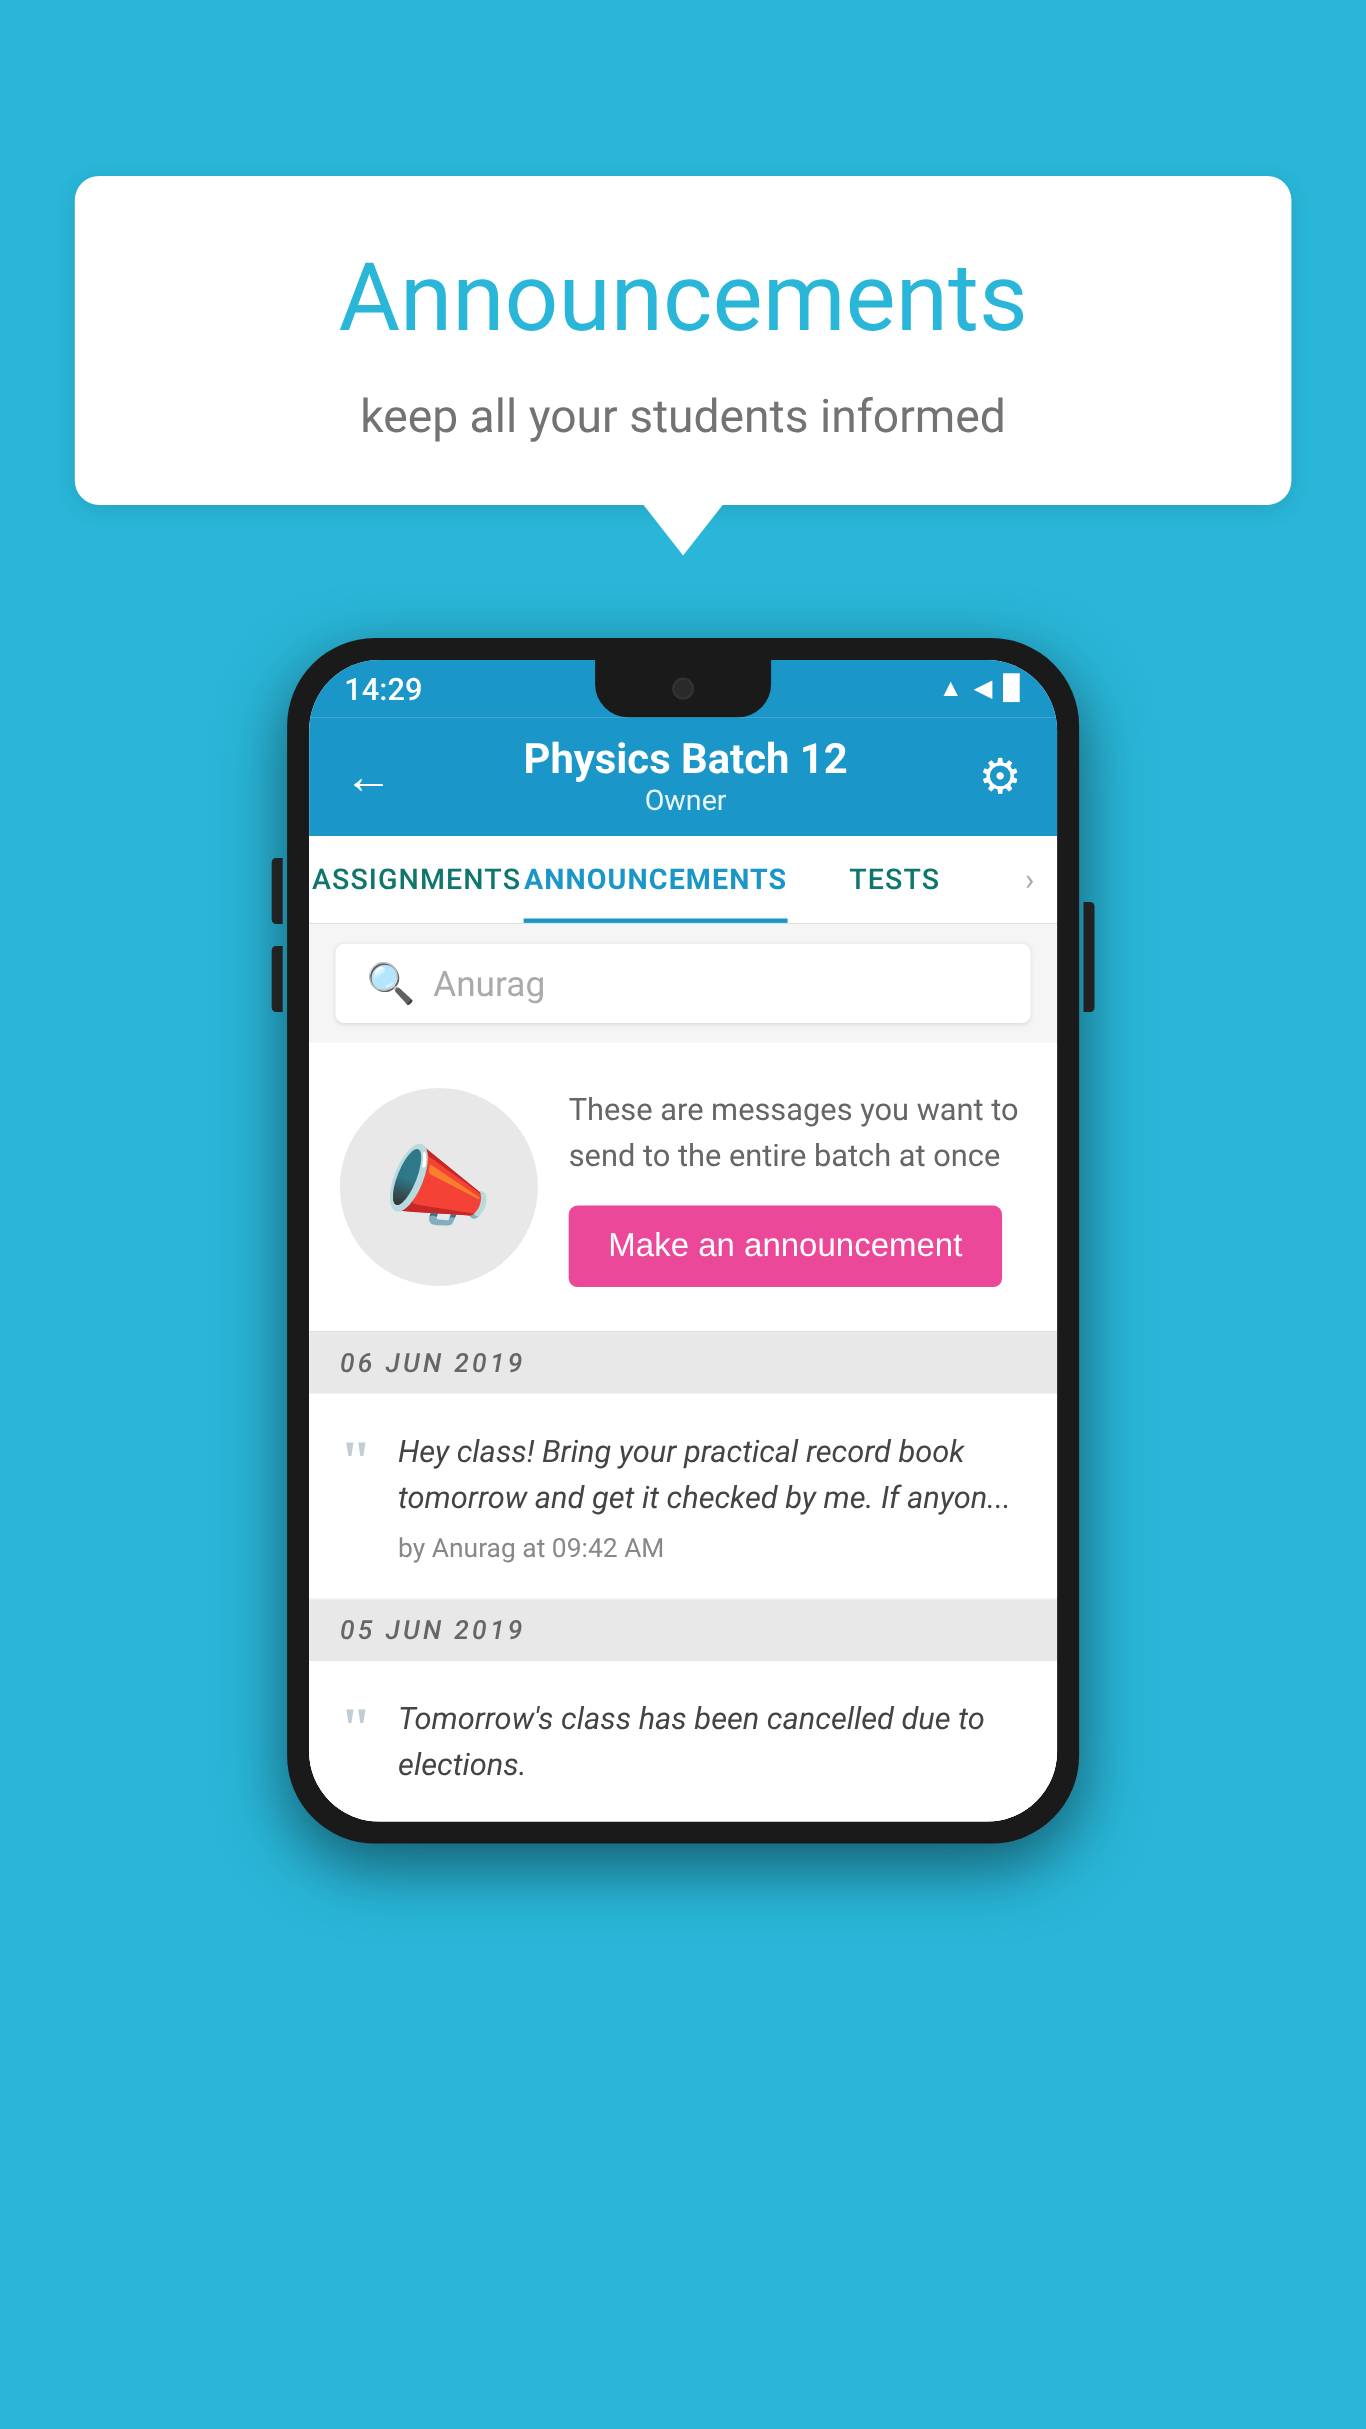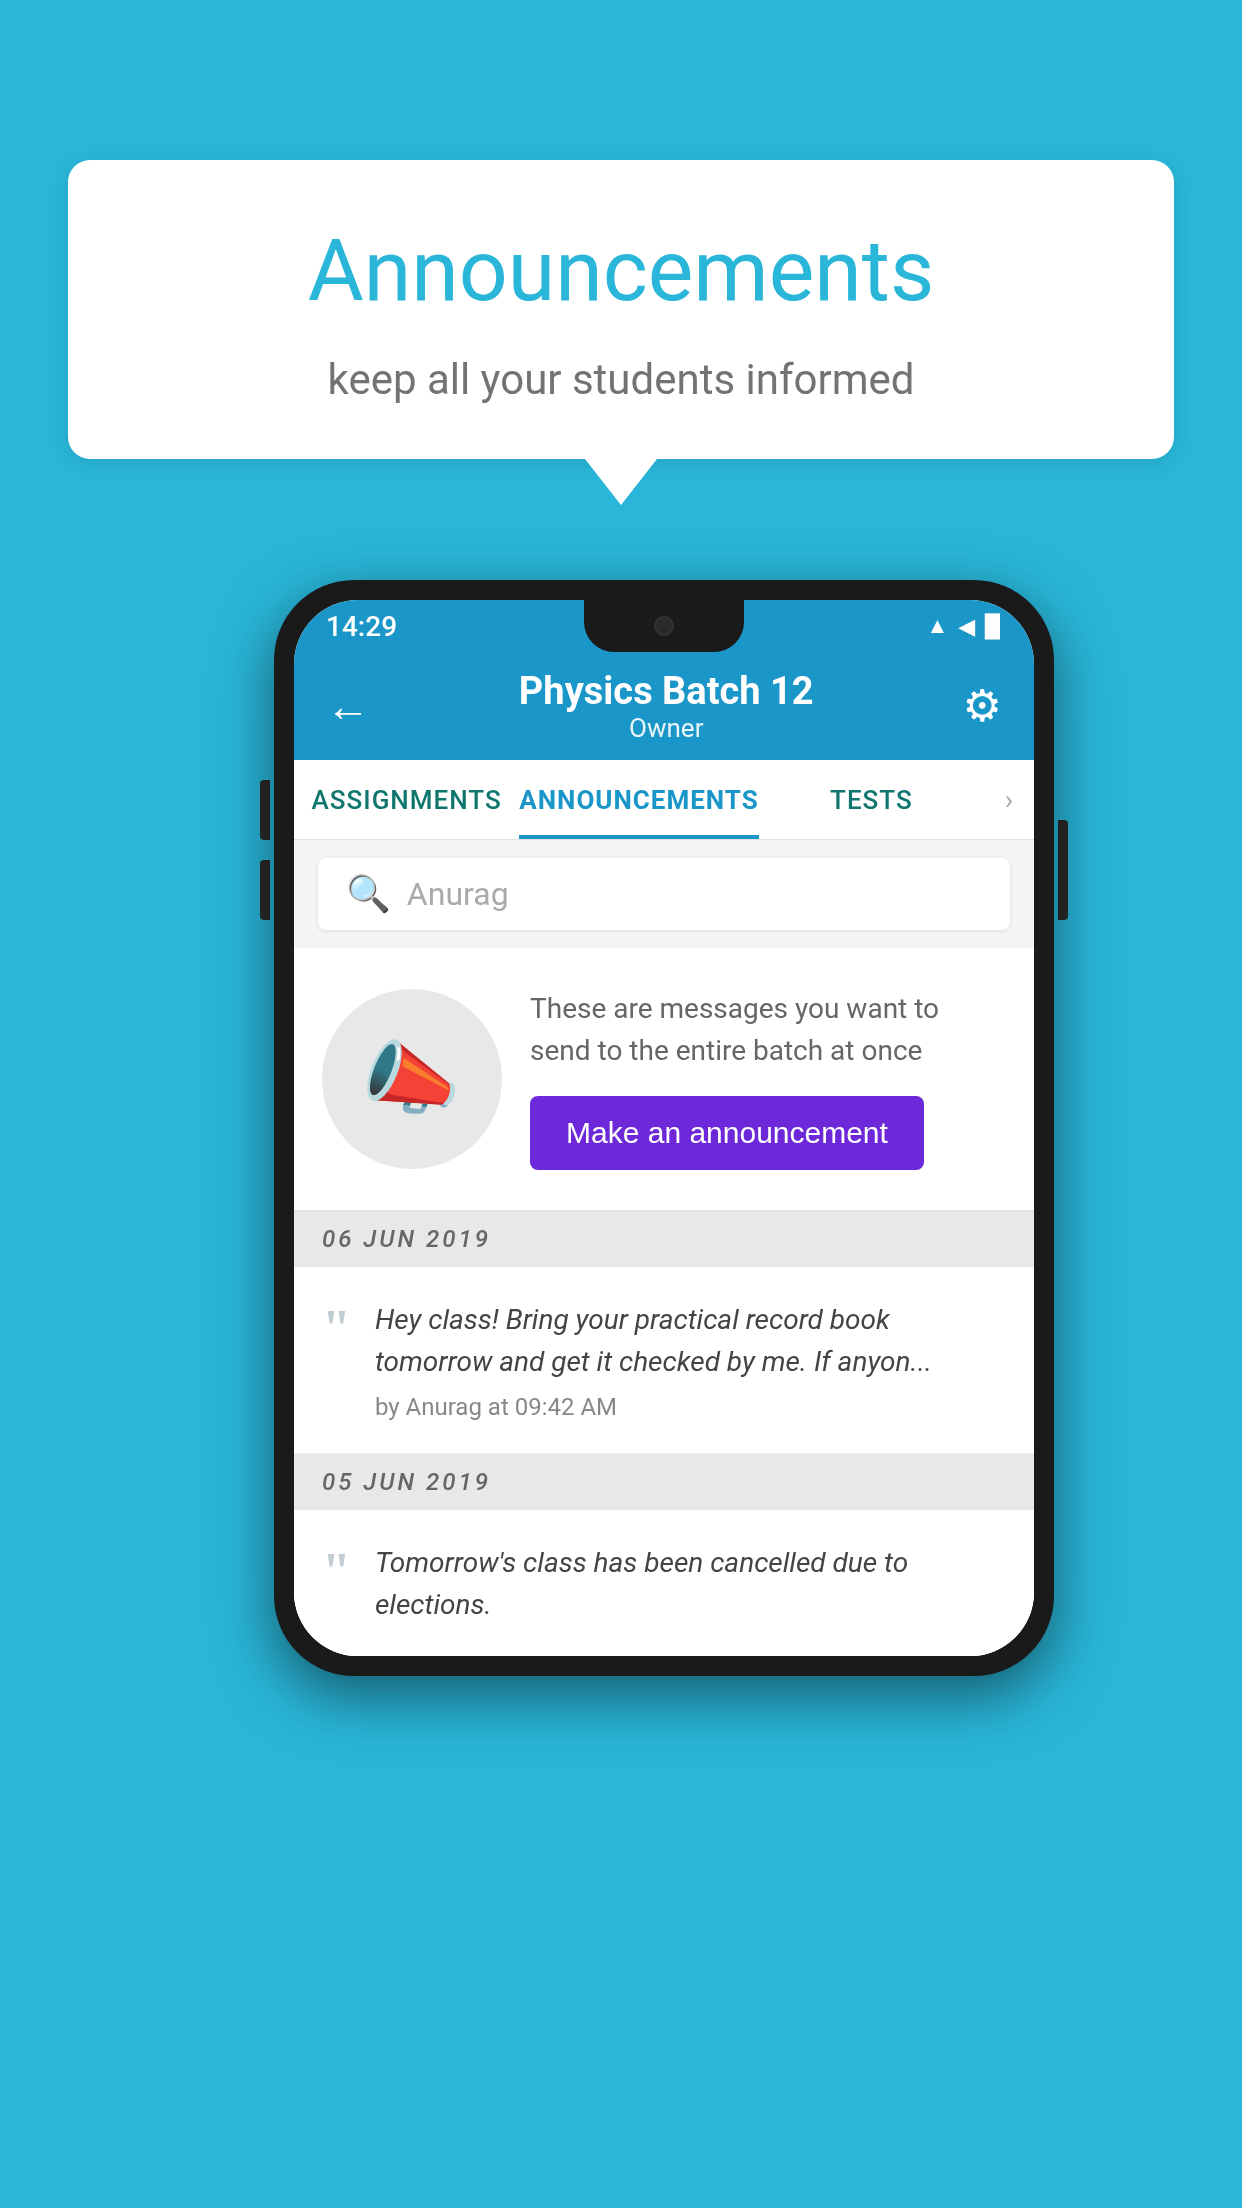--- a/index.html
+++ b/index.html
@@ -54,22 +54,21 @@
       font-weight: 400;
       margin-top: 34px;
     }
 
     
     .phone-wrapper {
       position: absolute;
       top: 580px;
       left: 50%;
       transform: translateX(-50%);
-      width: 780px;
-      margin-left: 43px;
+      width: 720px;
     }
 
     .phone-outer {
       background: #1a1a1a;
       border-radius: 80px;
       padding: 20px;
       box-shadow: 0 20px 60px rgba(0,0,0,0.5);
       position: relative;
     }
 
@@ -278,21 +277,21 @@
     }
 
     .promo-description {
       font-size: 28px;
       color: #666;
       line-height: 1.5;
       margin-bottom: 24px;
     }
 
     .make-announcement-btn {
-      background: #6d28d9;
+      background: #ec4899;
       color: white;
       border: none;
       border-radius: 8px;
       padding: 20px 36px;
       font-size: 30px;
       font-weight: 500;
       cursor: pointer;
       display: inline-block;
     }
 

